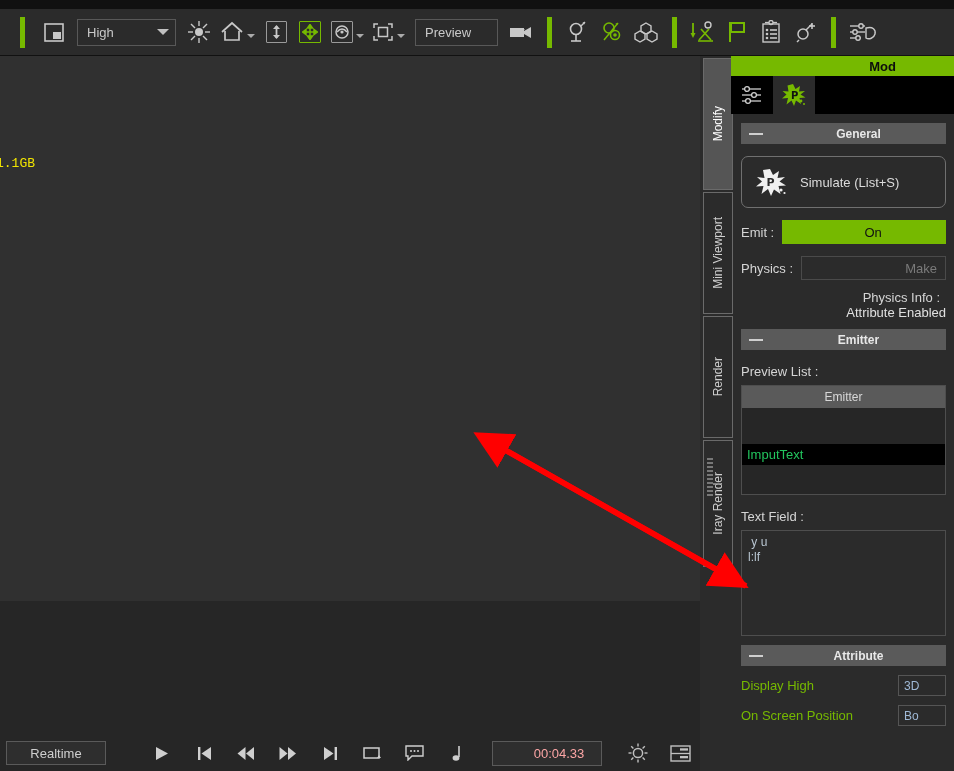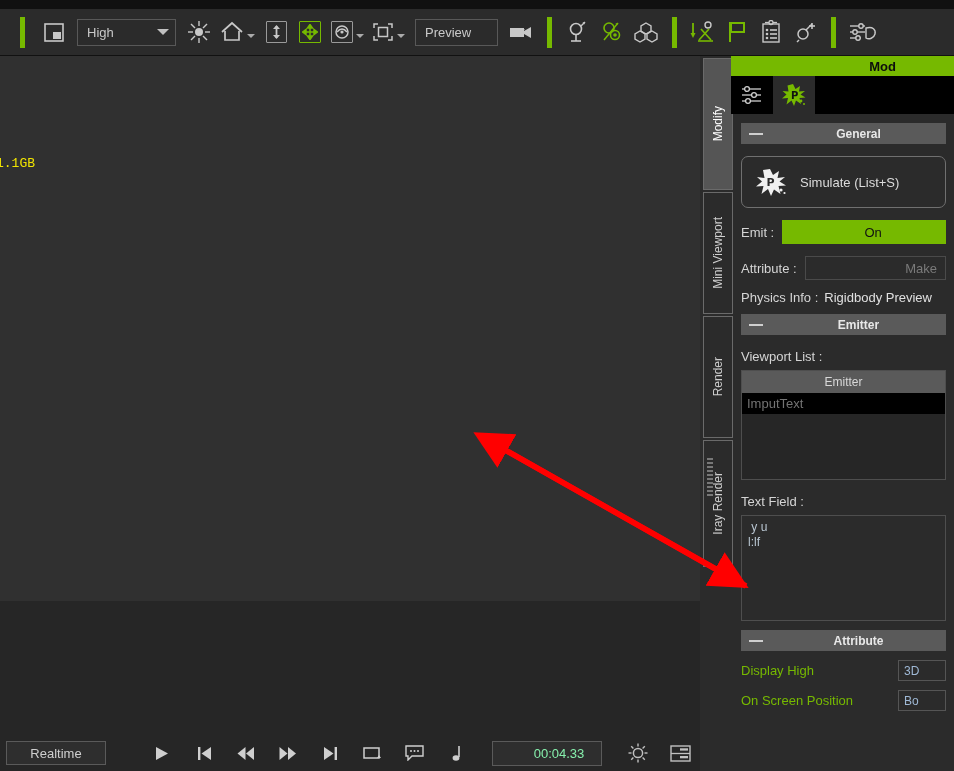--- a/index.html
+++ b/index.html
@@ -124,33 +124,33 @@
   .row .lbl { color:#d5d5d5; font-size:13px; margin-right:8px; white-space:nowrap; }
   .emit-val {
     flex:1; height:24px; background:#76b900; color:#111; font-size:13px;
     display:flex; align-items:center; justify-content:center;padding-left:18px;
   }
   .inst-val {
     flex:1; height:24px; border:1px solid #4a4a4a; background:#2b2b2b;
     color:#7a7a7a; font-size:13px; display:flex; align-items:center; justify-content:flex-end;
     padding-right:8px; overflow:hidden; white-space:nowrap;
   }
-  .info-row { display:flex; align-items:flex-end; margin:10px 8px 0 10px; }
+  .info-row { display:flex; align-items:flex-end; margin:10px 8px 0 10px;flex-direction:column; }
   .info-row .lbl { color:#d5d5d5; font-size:13px; margin-right:6px; }
   .info-row .val { color:#e0e0e0; font-size:13px; }
 
   .field-label { margin:14px 8px 0 10px; color:#d5d5d5; font-size:13px; }
   .list-box { margin:6px 8px 0 10px; border:1px solid #4e4e4e; background:#262626; height:110px; }
   .list-head {
     height:22px; background:#5a5a5a; color:#d8d8d8; font-size:12px;
     display:flex; align-items:center; justify-content:center;
   }
   .list-item-sel {
-    height:21px; background:#000; color:#737373; font-size:13px;
-    display:flex; align-items:center; padding-left:5px;
+    height:21px; background:#000; color:#22c55e; font-size:13px;
+    display:flex; align-items:center; padding-left:5px;margin-top:36px;
   }
   .text-area {
     margin:6px 8px 0 10px; height:106px; border:1px solid #4e4e4e; background:#2b2b2b;
     color:#b9c6d2; font-size:12px; padding:4px 0 0 6px;
     font-family:"Liberation Sans", sans-serif; line-height:1.25; white-space:pre;
   }
 
   .attr-row { display:flex; align-items:center; margin:9px 8px 0 10px; }
   .attr-row .lbl { flex:1; color:#76b900; font-size:13px; }
   .attr-row .val {
@@ -165,21 +165,21 @@
     display:flex; align-items:center;gap:14px;
   }
   .rt-btn {
     width:100px; height:24px; margin-left:6px; border:1px solid #5a5a5a; background:#2e2e2e;
     color:#cfcfcf; font-size:13px; display:flex; align-items:center; justify-content:center;
     flex:none;
   }
   .pb-btn { width:28px; height:28px; display:flex; align-items:center; justify-content:center; color:#cfcfcf; flex:none; }
   .time-box {
     width:110px; height:25px; border:1px solid #5a5a5a; background:#2e2e2e;
-    color:#86efac; font-size:13px; display:flex; align-items:center; justify-content:center;
+    color:#fca5a5; font-size:13px; display:flex; align-items:center; justify-content:center;
     margin:0 8px; flex:none;padding-left:24px;
   }
 </style>
 </head>
 <body>
 
 <div id="app">
 
   <div class="toolbar">
     <div class="tb-top-strip"></div>
@@ -453,35 +453,35 @@
         </span>
         <span>Simulate (List+S)</span>
       </div>
 
       <div class="row">
         <span class="lbl">Emit :</span>
         <span class="emit-val">On</span>
       </div>
 
       <div class="row">
-        <span class="lbl">Attribute :</span>
+        <span class="lbl">Physics :</span>
         <span class="inst-val">Make</span>
       </div>
 
       <div class="info-row">
         <span class="lbl">Physics Info :</span>
-        <span class="val">Rigidbody Preview</span>
+        <span class="val">Attribute Enabled</span>
       </div>
 
       <div class="section-head">
         <span class="sh-minus"></span>
         <span class="sh-label">Emitter</span>
       </div>
 
-      <div class="field-label">Viewport List :</div>
+      <div class="field-label">Preview List :</div>
 
       <div class="list-box">
         <div class="list-head">Emitter</div>
         <div class="list-item-sel">ImputText</div>
       </div>
 
       <div class="field-label">Text Field :</div>
       <div class="text-area"> y u
 l:lf</div>
 

